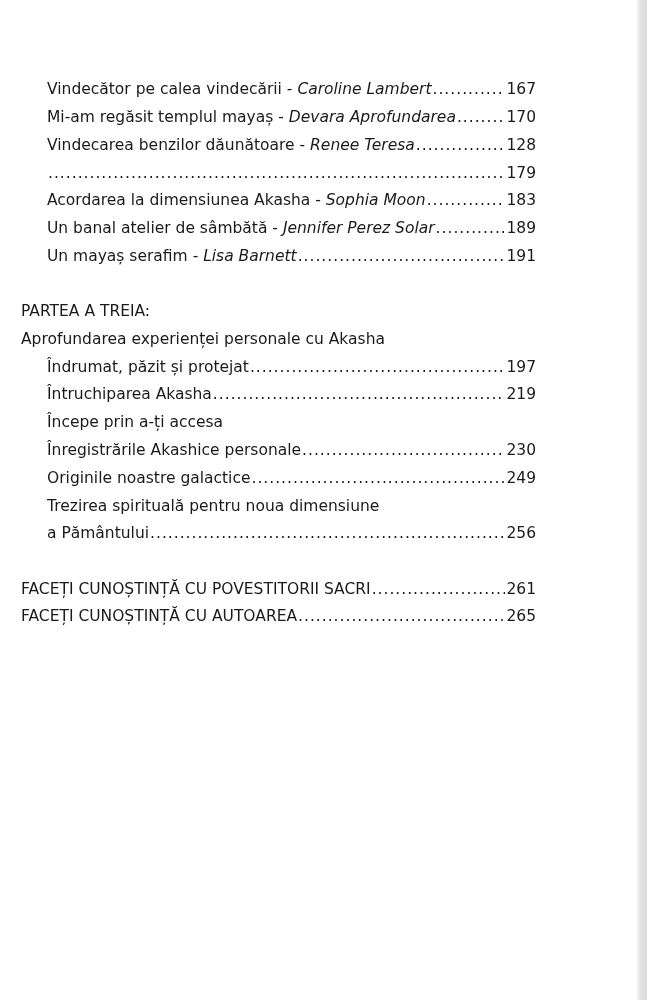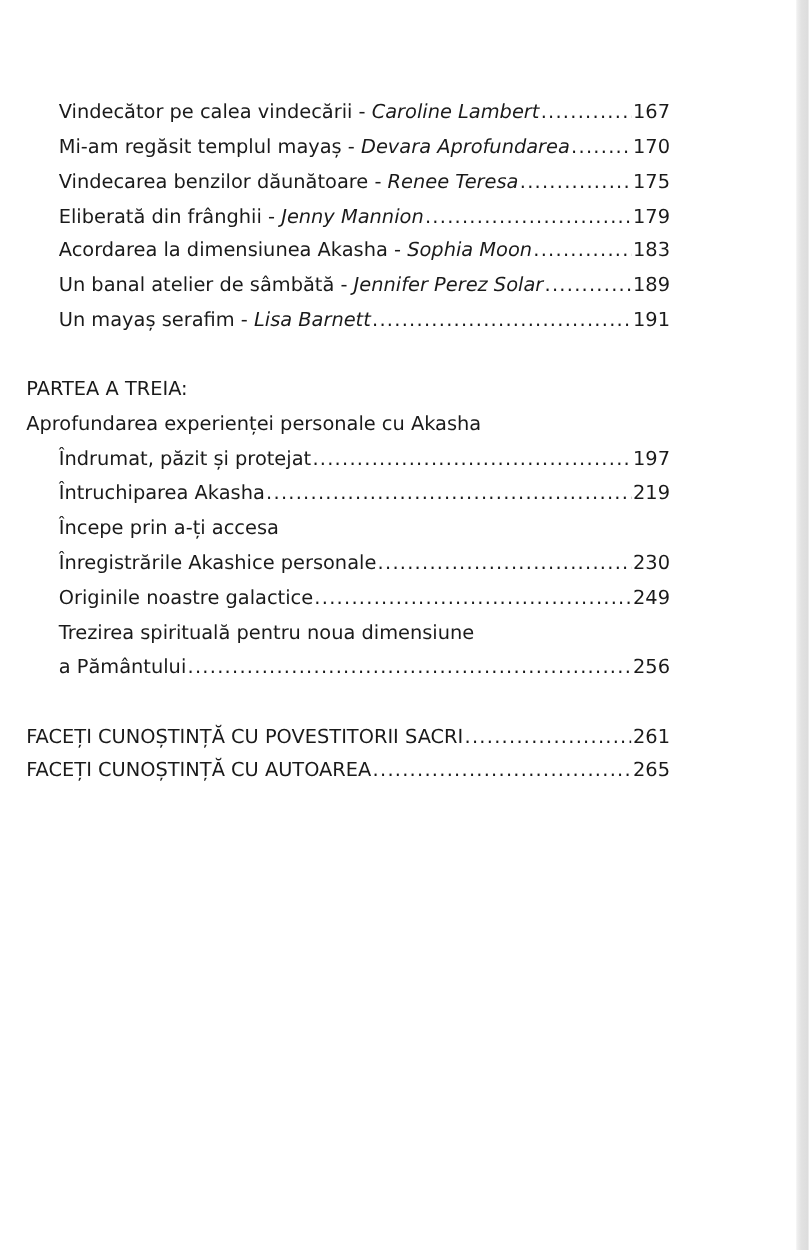--- a/index.html
+++ b/index.html
@@ -47,24 +47,23 @@
     <span class="page">167</span>
   </div>
   <div class="row sub" style="top:107px">
     <span class="title"><span>Mi-am regăsit templul mayaș - </span><i>Devara Aprofundarea</i></span>
     <span class="dots"></span>
     <span class="page">170</span>
   </div>
   <div class="row sub" style="top:135px">
     <span class="title"><span>Vindecarea benzilor dăunătoare - </span><i>Renee Teresa</i></span>
     <span class="dots"></span>
-    <span class="page">175</span>
+    <span class="page">128</span>
   </div>
   <div class="row sub" style="top:163px">
-    <span class="title"><span>Eliberată din frânghii - </span><i>Jenny Mannion</i></span>
     <span class="dots"></span>
     <span class="page">179</span>
   </div>
   <div class="row sub" style="top:190px">
     <span class="title"><span>Acordarea la dimensiunea Akasha - </span><i>Sophia Moon</i></span>
     <span class="dots"></span>
     <span class="page">183</span>
   </div>
   <div class="row sub" style="top:218px">
     <span class="title"><span>Un banal atelier de sâmbătă - </span><i>Jennifer Perez Solar</i></span>

